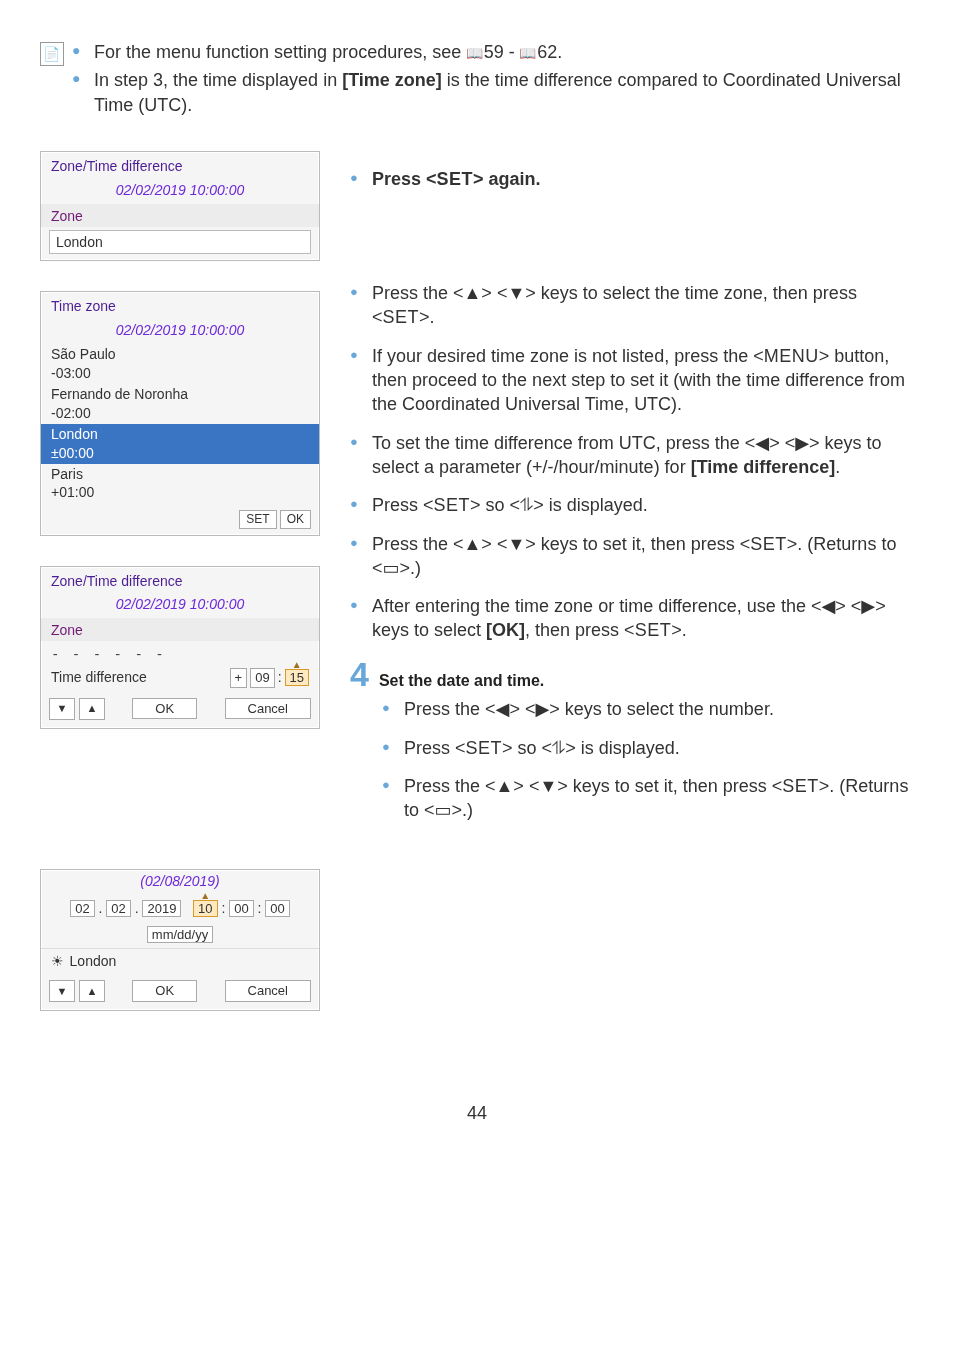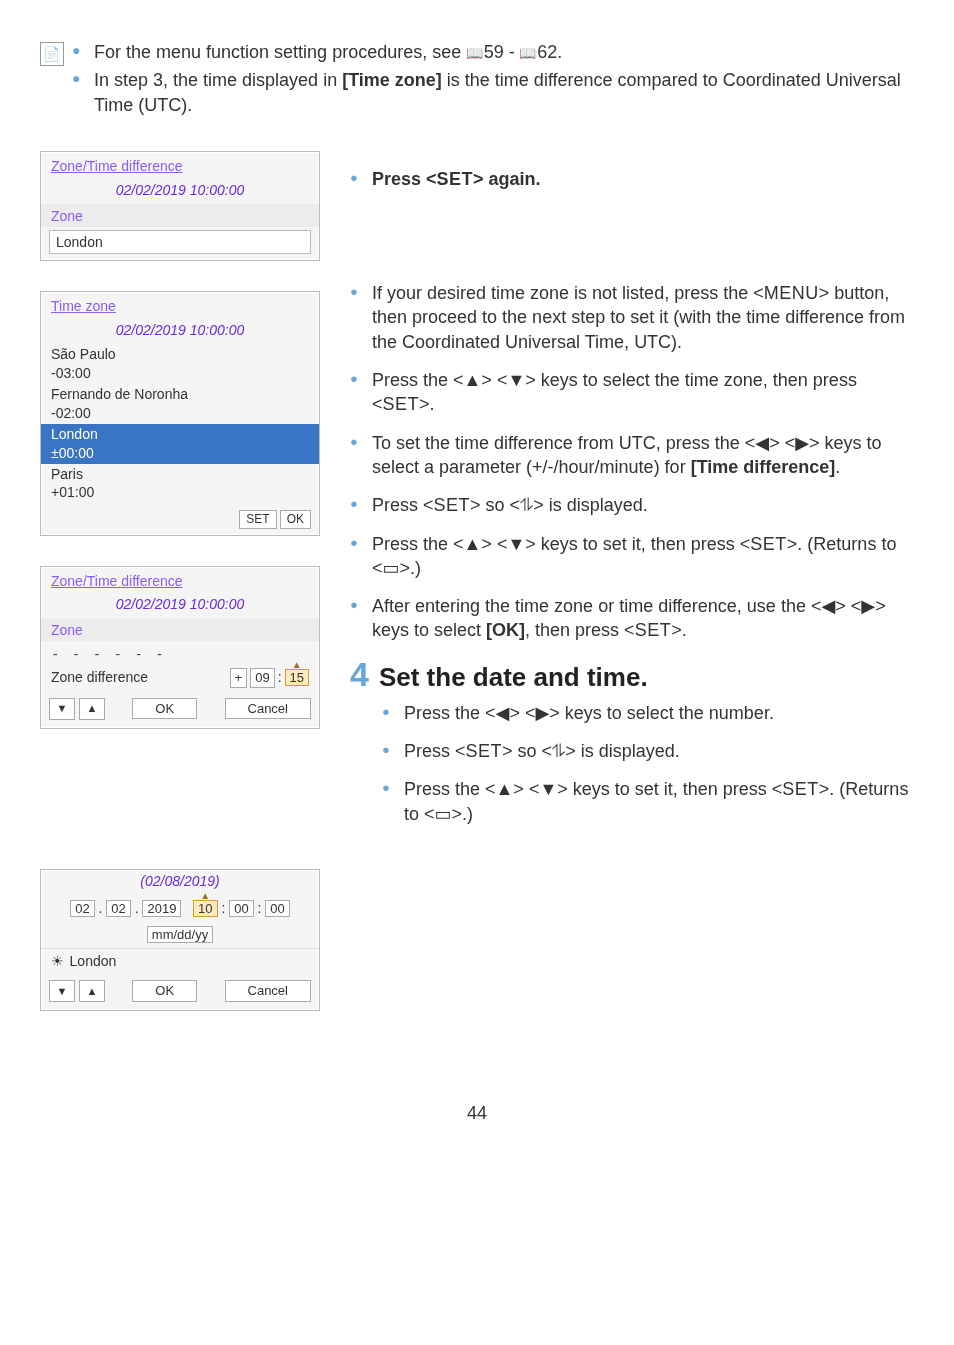--- a/index.html
+++ b/index.html
@@ -42,32 +42,31 @@
   .right-col { flex: 1; padding-top: 10px; }
   .dialog {
     border: 1px solid #bbb;
     margin-bottom: 30px;
     background: #f5f5f5;
     font-size: 14px;
     box-shadow: inset 0 0 0 1px #fff;
   }
   .dialog-title {
     padding: 5px 10px 3px 10px;
-    color: #8b5cf6;
-    text-decoration: underline;
+    color: #4c1d95;
   }
   .dialog-sub {
     text-align: center;
     padding: 2px 0 4px 0;
     color: #6d28d9;
     font-style: italic;
   }
   .dialog-section-label {
     padding: 3px 10px 1px 10px;
-    color: #8b5cf6;
+    color: #701a75;
     background: #ececec;
   }
   .dialog-value {
     margin: 3px 8px 6px 8px;
     border: 1px solid #bbb;
     background: #fff;
     padding: 2px 6px;
     color: #333;
   }
   .tz-list { padding: 0 10px 4px 10px; }
@@ -86,21 +85,21 @@
   .btn-row { display:flex; justify-content:space-between; align-items:center; padding:6px 8px 8px 8px; gap:6px;}
   .arrow-btn { border:1px solid #aaa; width:24px; height:20px; display:flex; align-items:center; justify-content:center; background:#fff; font-size:11px; }
   .wide-btn { border:1px solid #aaa; padding:1px 22px; background:#fff; font-size:13px; }
   .date-row { text-align:center; padding:4px 0; }
   .tri-up { font-size:10px; color:#a07020; }
   .with-tri { display:inline-block; position:relative; }
   .with-tri .tri-up { position:absolute; top:-10px; left:50%; transform:translateX(-50%); }
   .dst-row { padding:3px 10px; display:flex; align-items:center; gap:6px; border-top:1px solid #ddd;}
   .step-heading { display:flex; align-items:baseline; gap:10px; margin-top:4px; }
   .step-num { font-size:34px; font-weight:bold; color:#6aa7d9; line-height:1; }
-  .step-title { font-size:26px; font-weight:bold; color:#222;text-align:center; }
+  .step-title { font-size:16px; font-weight:bold; color:#222;text-align:center; }
   .sub-bullets { margin:6px 0 0 32px; padding:0; list-style:none; }
   .sub-bullets li { position:relative; padding-left:22px; margin-bottom:14px; }
   .sub-bullets li::before { content:"●"; position:absolute; left:0; top:2px; color:#6aa7d9; font-size:13px; }
   .page-num { text-align:center; margin-top:60px; font-size:18px; }
   u.sc { text-decoration: none; font-family: Arial; letter-spacing:0.5px; }
   strong { font-weight:bold; }
   .book-icon::before { content:"📖"; font-size:14px; }
 </style>
 </head>
 <body>
@@ -152,21 +151,21 @@
         <span class="small-btn">SET</span><span class="small-btn">OK</span>
       </div>
     </div>
 
     <div class="dialog">
       <div class="dialog-title">Zone/Time difference</div>
       <div class="dialog-sub">02/02/2019 10:00:00</div>
       <div class="dialog-section-label">Zone</div>
       <div class="dash-value">- - - - - -</div>
       <div class="diff-row">
-        <span>Zone difference</span>
+        <span>Time difference</span>
         <span class="spin-group">
           <span class="spin-box">+</span>
           <span class="spin-box">09</span>
             <span>:</span>
           <span class="with-tri"><span class="tri-up">▲</span><span class="spin-box hl">15</span></span>
         </span>
       </div>
       <div class="btn-row">
         <span style="display:flex;gap:4px;">
           <span class="arrow-btn">▼</span>
@@ -207,22 +206,22 @@
   </div>
 
   <div class="right-col">
     <ul class="sub-bullets" style="margin-left:0;font-weight:bold;">
       <li><span>Press &lt;</span><u class="sc">SET</u><span>&gt; again.</span></li>
     </ul>
 
     <div style="height:70px;"></div>
 
     <ul class="sub-bullets" style="margin-left:0;">
+      <li><span>Press the &lt;▲&gt; &lt;▼&gt; keys to select the time zone, then press &lt;</span><u class="sc">SET</u><span>&gt;.</span></li>
       <li><span>If your desired time zone is not listed, press the &lt;</span><u class="sc">MENU</u><span>&gt; button, then proceed to the next step to set it (with the time difference from the Coordinated Universal Time, UTC).</span></li>
-      <li><span>Press the &lt;▲&gt; &lt;▼&gt; keys to select the time zone, then press &lt;</span><u class="sc">SET</u><span>&gt;.</span></li>
       <li><span>To set the time difference from UTC, press the &lt;◀&gt; &lt;▶&gt; keys to select a parameter (+/-/hour/minute) for </span><strong>[Time difference]</strong><span>.</span></li>
       <li><span>Press &lt;</span><u class="sc">SET</u><span>&gt; so &lt;⥮&gt; is displayed.</span></li>
       <li><span>Press the &lt;▲&gt; &lt;▼&gt; keys to set it, then press &lt;</span><u class="sc">SET</u><span>&gt;. (Returns to &lt;▭&gt;.)</span></li>
       <li><span>After entering the time zone or time difference, use the &lt;◀&gt; &lt;▶&gt; keys to select </span><strong>[OK]</strong><span>, then press &lt;</span><u class="sc">SET</u><span>&gt;.</span></li>
     </ul>
 
     <div class="step-heading">
       <span class="step-num">4</span>
       <span class="step-title">Set the date and time.</span>
     </div>

